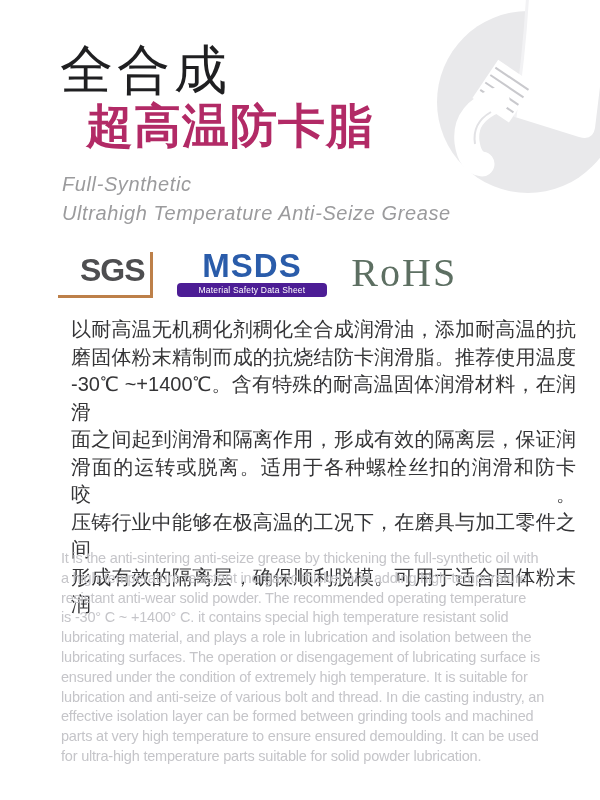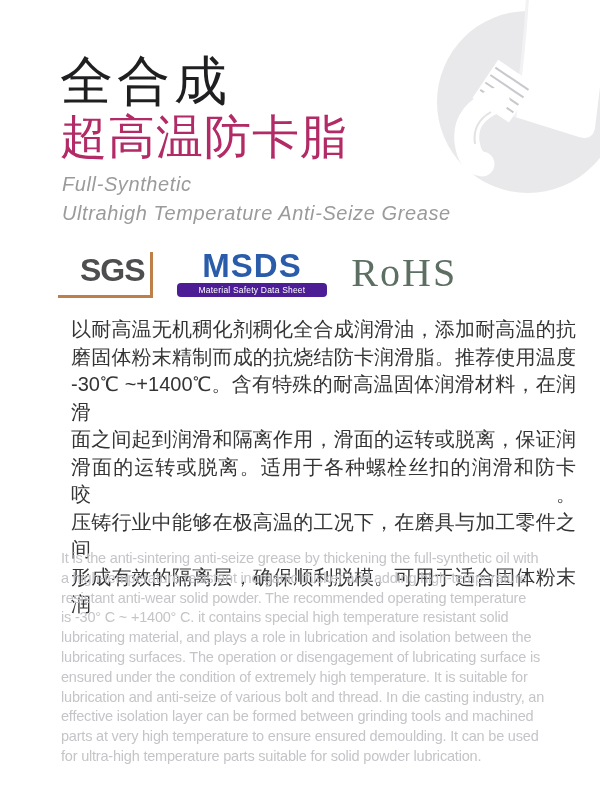--- a/index.html
+++ b/index.html
@@ -3,23 +3,23 @@
 <meta charset="utf-8">
 <style>
   html,body { margin:0; padding:0; background:#ffffff; }
   body { width:600px; height:800px; font-family:"Liberation Sans", sans-serif; }
   .page { position:relative; width:600px; height:800px; background:#ffffff; overflow:hidden; }
 
   
   .hero { position:absolute; top:0; right:0; display:block; }
 
   
-  .titles { position:absolute; left:60px; top:51px; }
+  .titles { position:absolute; left:60px; top:40px; }
   .title-cn-1 { font-size:53px; line-height:60px; color:#1f1f21; font-weight:500; letter-spacing:4px; }
-  .title-cn-2 { font-size:47px; line-height:52px; color:#b22a66; font-weight:400; letter-spacing:1px; }
+  .title-cn-2 { font-size:47px; line-height:52px; color:#b22a66; font-weight:700; letter-spacing:1px;margin-left:26px; }
 
   
   .subtitle { position:absolute; left:62px; top:170px; font-style:italic; font-size:20px;
               line-height:29px; color:#9b9b9d; letter-spacing:0.6px; }
 
   
   .certs { position:absolute; left:58px; top:248px; height:52px; display:flex; align-items:center; gap:24px; }
   .sgs { position:relative; padding:2px 8px 9px 22px; }
   .sgs-text { font-size:32px; font-weight:700; color:#4e4e50; letter-spacing:-1px; }
   .sgs-underline { position:absolute; left:0; right:0; bottom:0; height:3px; background:#bd8049; }
@@ -86,21 +86,21 @@
     </div>
     <div class="rohs">
       <span>RoHS</span>
     </div>
   </div>
 
   <div class="desc-cn">
       <div class="line jline">以耐高温无机稠化剂稠化全合成润滑油，添加耐高温的抗</div>
       <div class="line jline">磨固体粉末精制而成的抗烧结防卡润滑脂。推荐使用温度</div>
       <div class="line jline">-30℃ ~+1400℃。含有特殊的耐高温固体润滑材料，在润滑</div>
-      <div class="line jline">面之间起到润滑和隔离作用，滑面的运转或脱离，保证润</div>
+      <div class="line jline">面之间起到润滑和隔离作用，形成有效的隔离层，保证润</div>
       <div class="line jline">滑面的运转或脱离。适用于各种螺栓丝扣的润滑和防卡咬。</div>
       <div class="line jline">压铸行业中能够在极高温的工况下，在磨具与加工零件之间</div>
       <div class="line jline">形成有效的隔离层，确保顺利脱模。可用于适合固体粉末润</div>
     </div>
 
   <div class="desc-en">
       <div class="line jline">It is the anti-sintering anti-seize grease by thickening the full-synthetic oil with</div>
       <div class="line jline">a high-temperature resistant inorganic thicker and adding high-temperature</div>
       <div class="line jline">resistant anti-wear solid powder. The recommended operating temperature</div>
       <div class="line jline">is -30° C ~ +1400° C. it contains special high temperature resistant solid</div>

